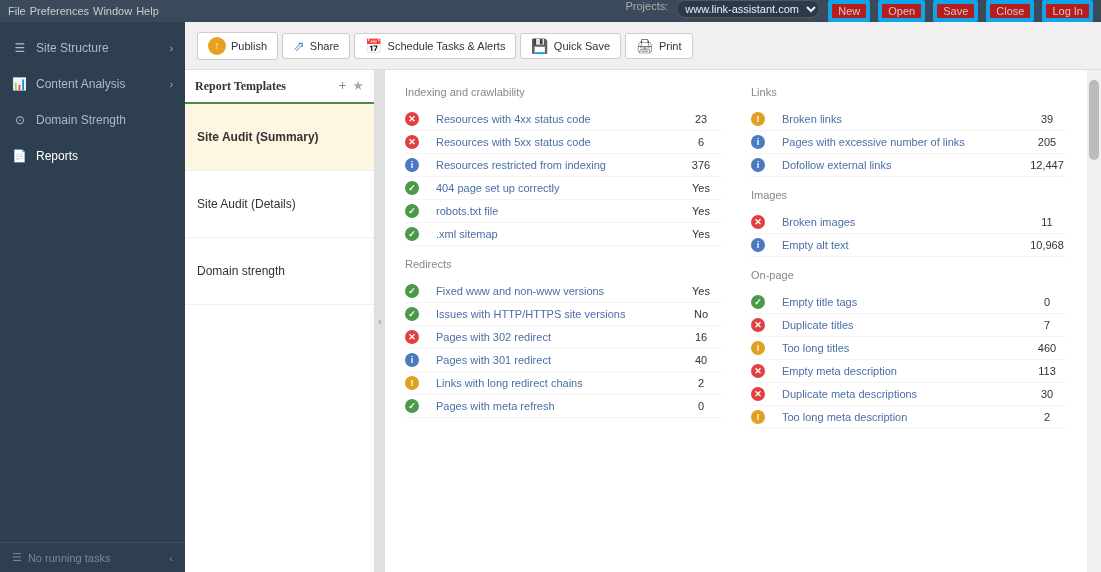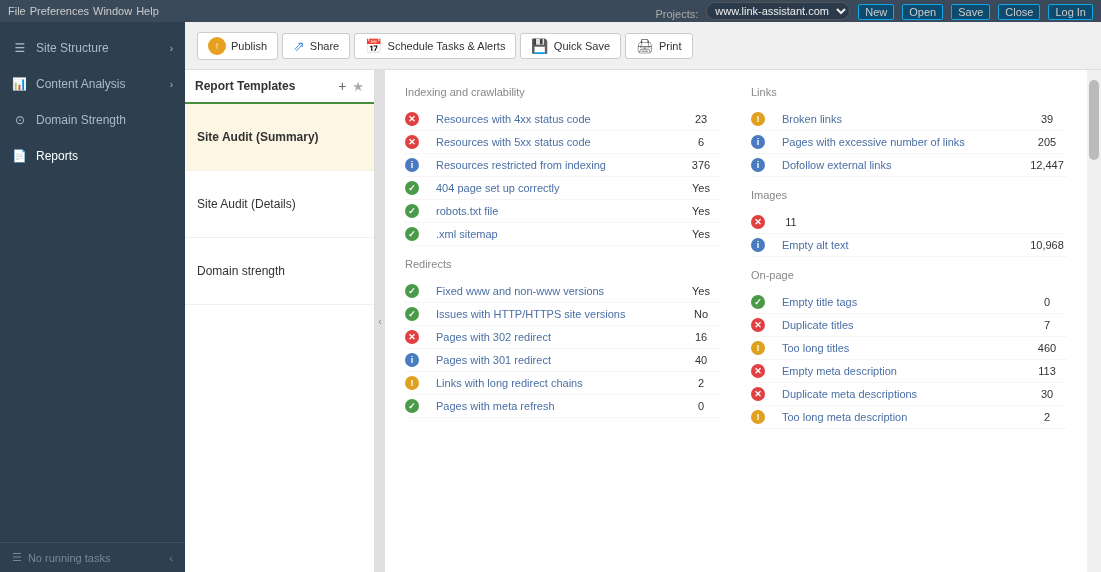--- a/index.html
+++ b/index.html
@@ -20,35 +20,35 @@
       align-items: center;
       padding: 0 8px;
       gap: 4px;
       color: #ccc;
       font-size: 11px;
     }
     .menu-bar span { cursor: pointer; }
     .menu-bar-right {
       margin-left: auto;
       display: flex;
-      align-items: flex-end;
+      align-items: flex-start;
       gap: 8px;
     }
     .project-label { color: #aaa; }
     .project-dropdown {
       background: #2b3a4a;
       border: 1px solid #555;
       color: #eee;
       padding: 1px 4px;
       font-size: 11px;
       border-radius: 9px;
     }
     .toolbar-btn-sm {
-      background: #0c4a6e;
-      border: 1px solid #0ea5e9;
+      background: #b91c1c;
+      border: 4px solid #0ea5e9;
       color: #ccc;
       padding: 1px 6px;
       font-size: 11px;
       border-radius: 2px;
       cursor: pointer;
       display: flex;
       align-items: center;
       gap: 3px;
     }
 
@@ -169,20 +169,21 @@
       border-right: 1px solid #ddd;
       display: flex;
       flex-direction: column;
     }
     .templates-header {
       display: flex;
       align-items: center;
       padding: 8px 10px;
       border-bottom: 2px solid #4a8c3f;
       gap: 6px;
+      font-family: Liberation Serif, serif;
     }
     .templates-header .title {
       font-size: 12px;
       font-weight: bold;
       color: #333;
       flex: 1;
     }
     .templates-header .icon-add {
       cursor: pointer;
       color: #666;
@@ -466,20 +467,21 @@
             </div>
             <div class="report-row">
               <span class="icon-status icon-info">i</span>
               <span class="row-label">Dofollow external links</span>
               <span class="row-value">12,447</span>
             </div>
 
             <div class="section-title" style="margin-top:12px;">Images</div>
             <div class="report-row">
               <span class="icon-status icon-error">✕</span>
+              <span class="row-label">Broken images</span>
               <span class="row-value">11</span>
             </div>
             <div class="report-row">
               <span class="icon-status icon-info">i</span>
               <span class="row-label">Empty alt text</span>
               <span class="row-value">10,968</span>
             </div>
 
             <div class="section-title" style="margin-top:12px;">On-page</div>
             <div class="report-row">

